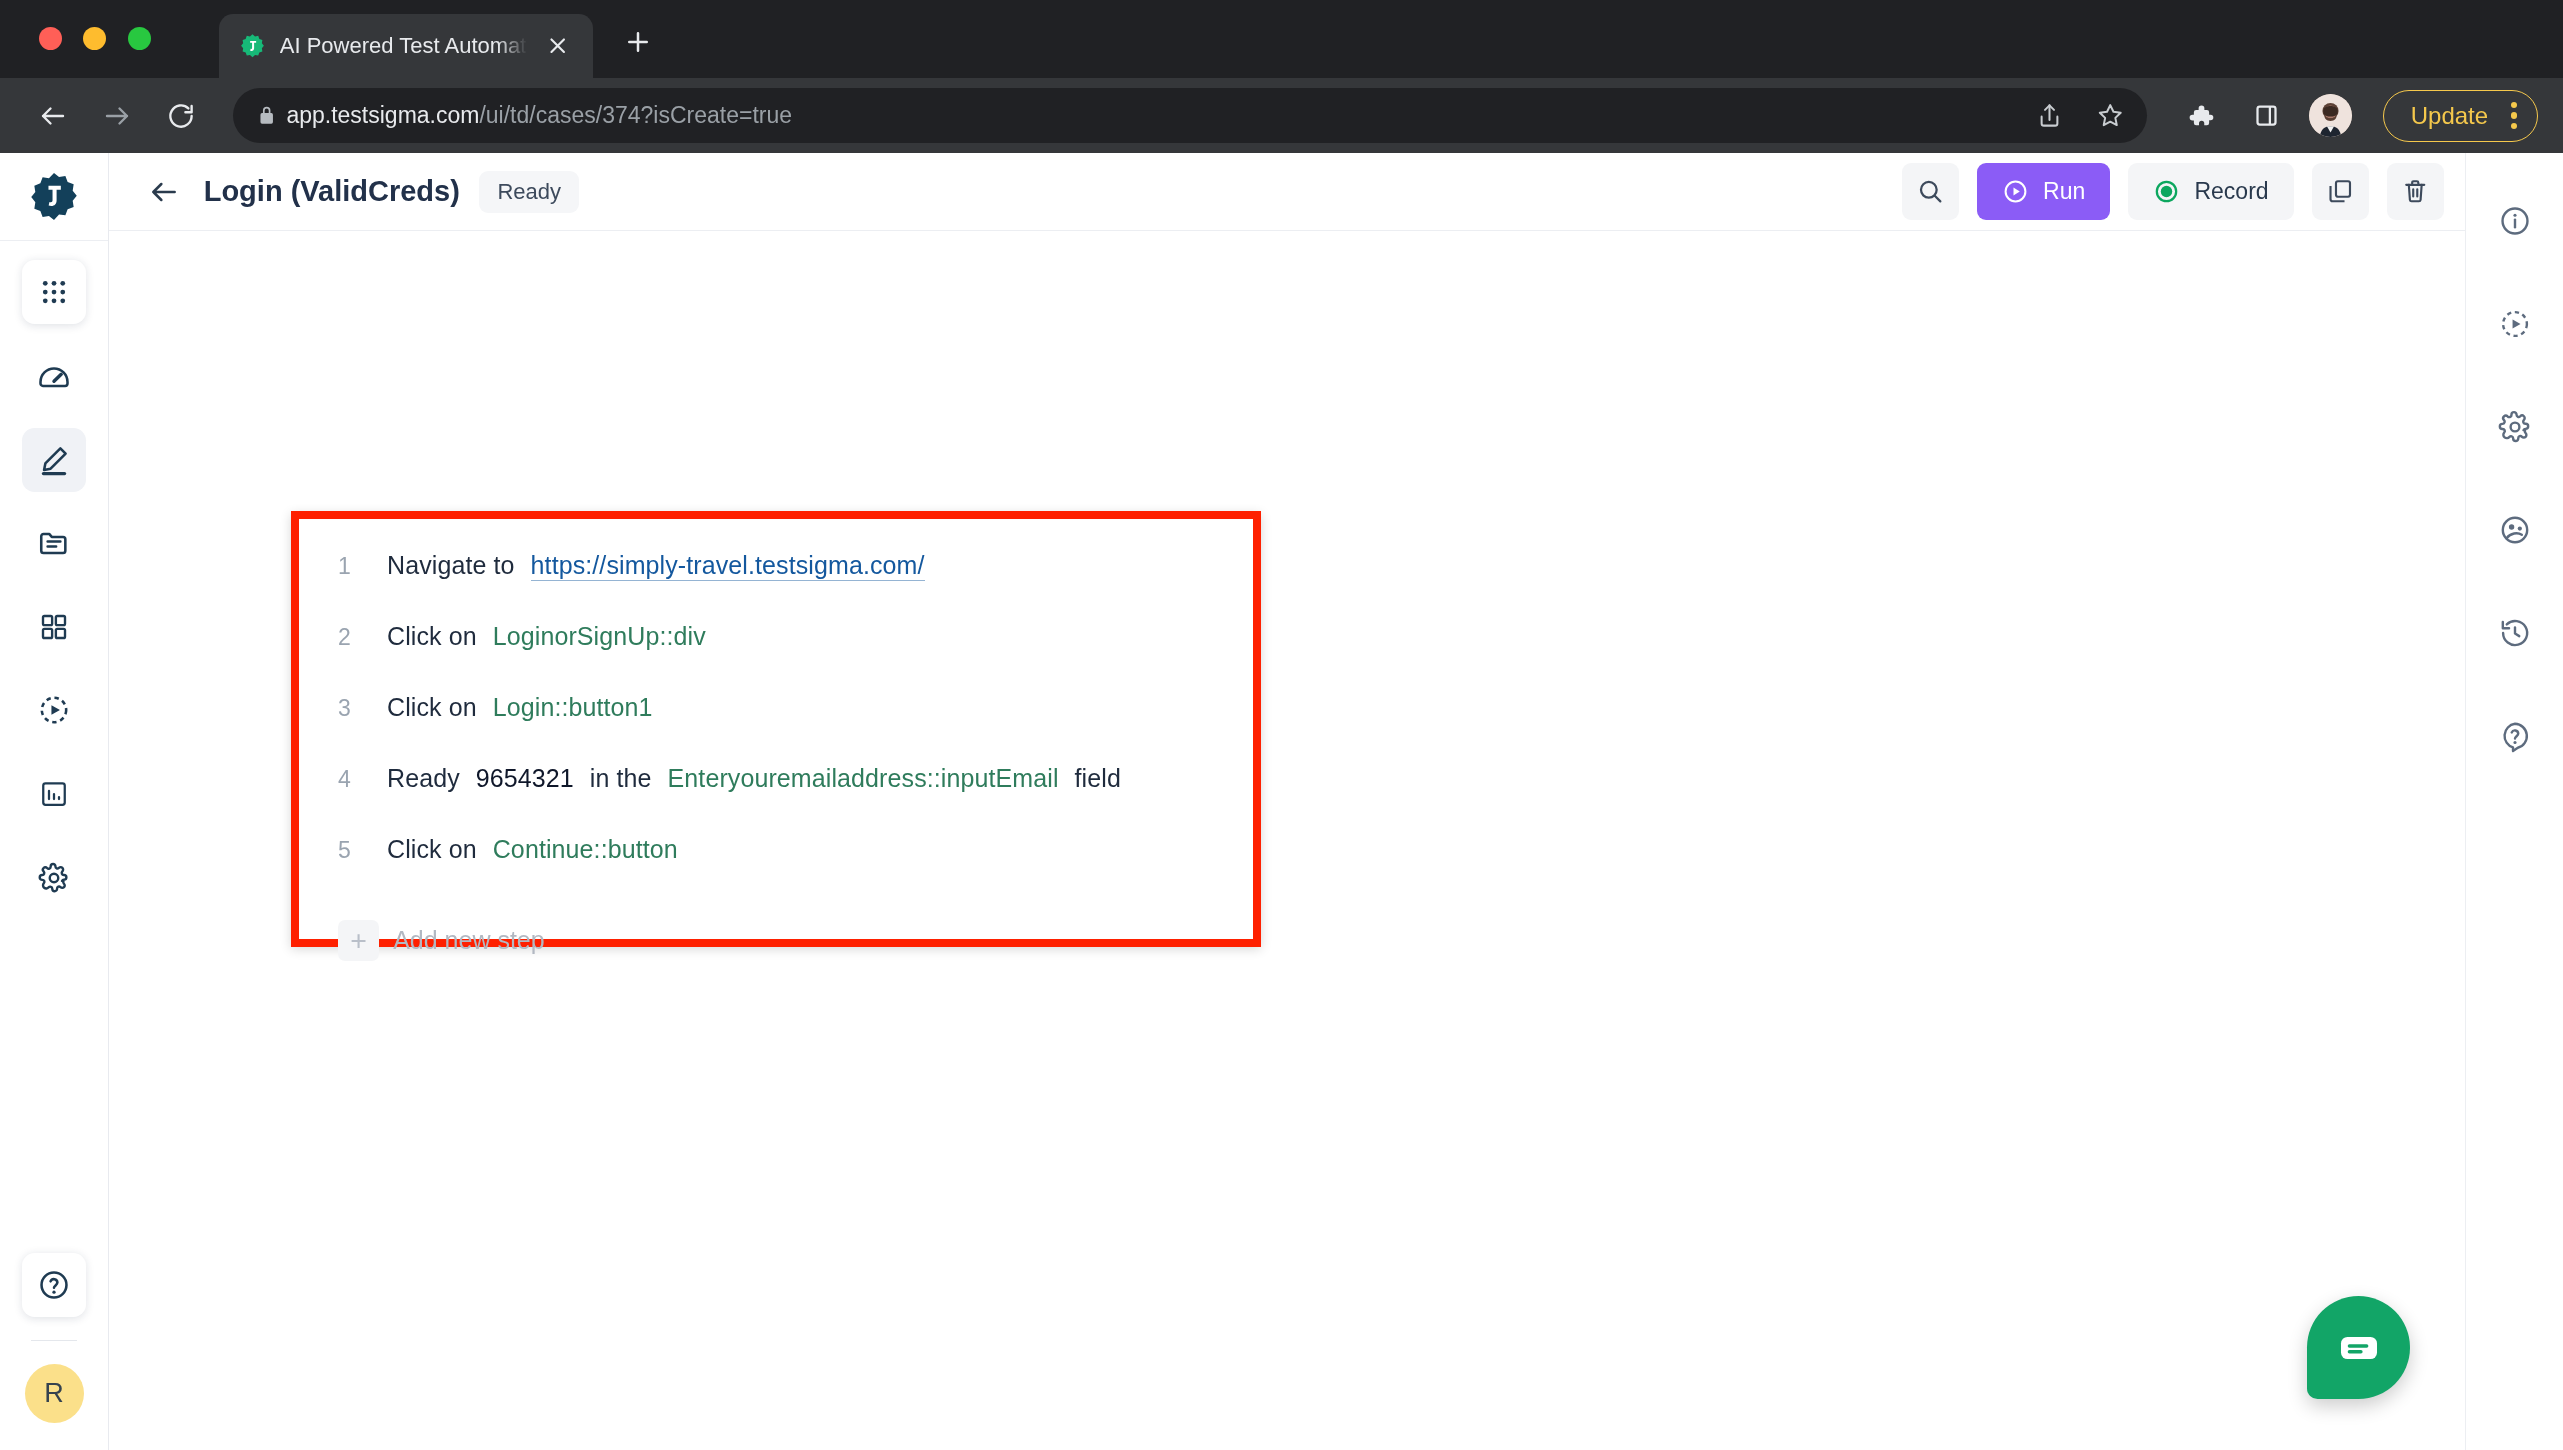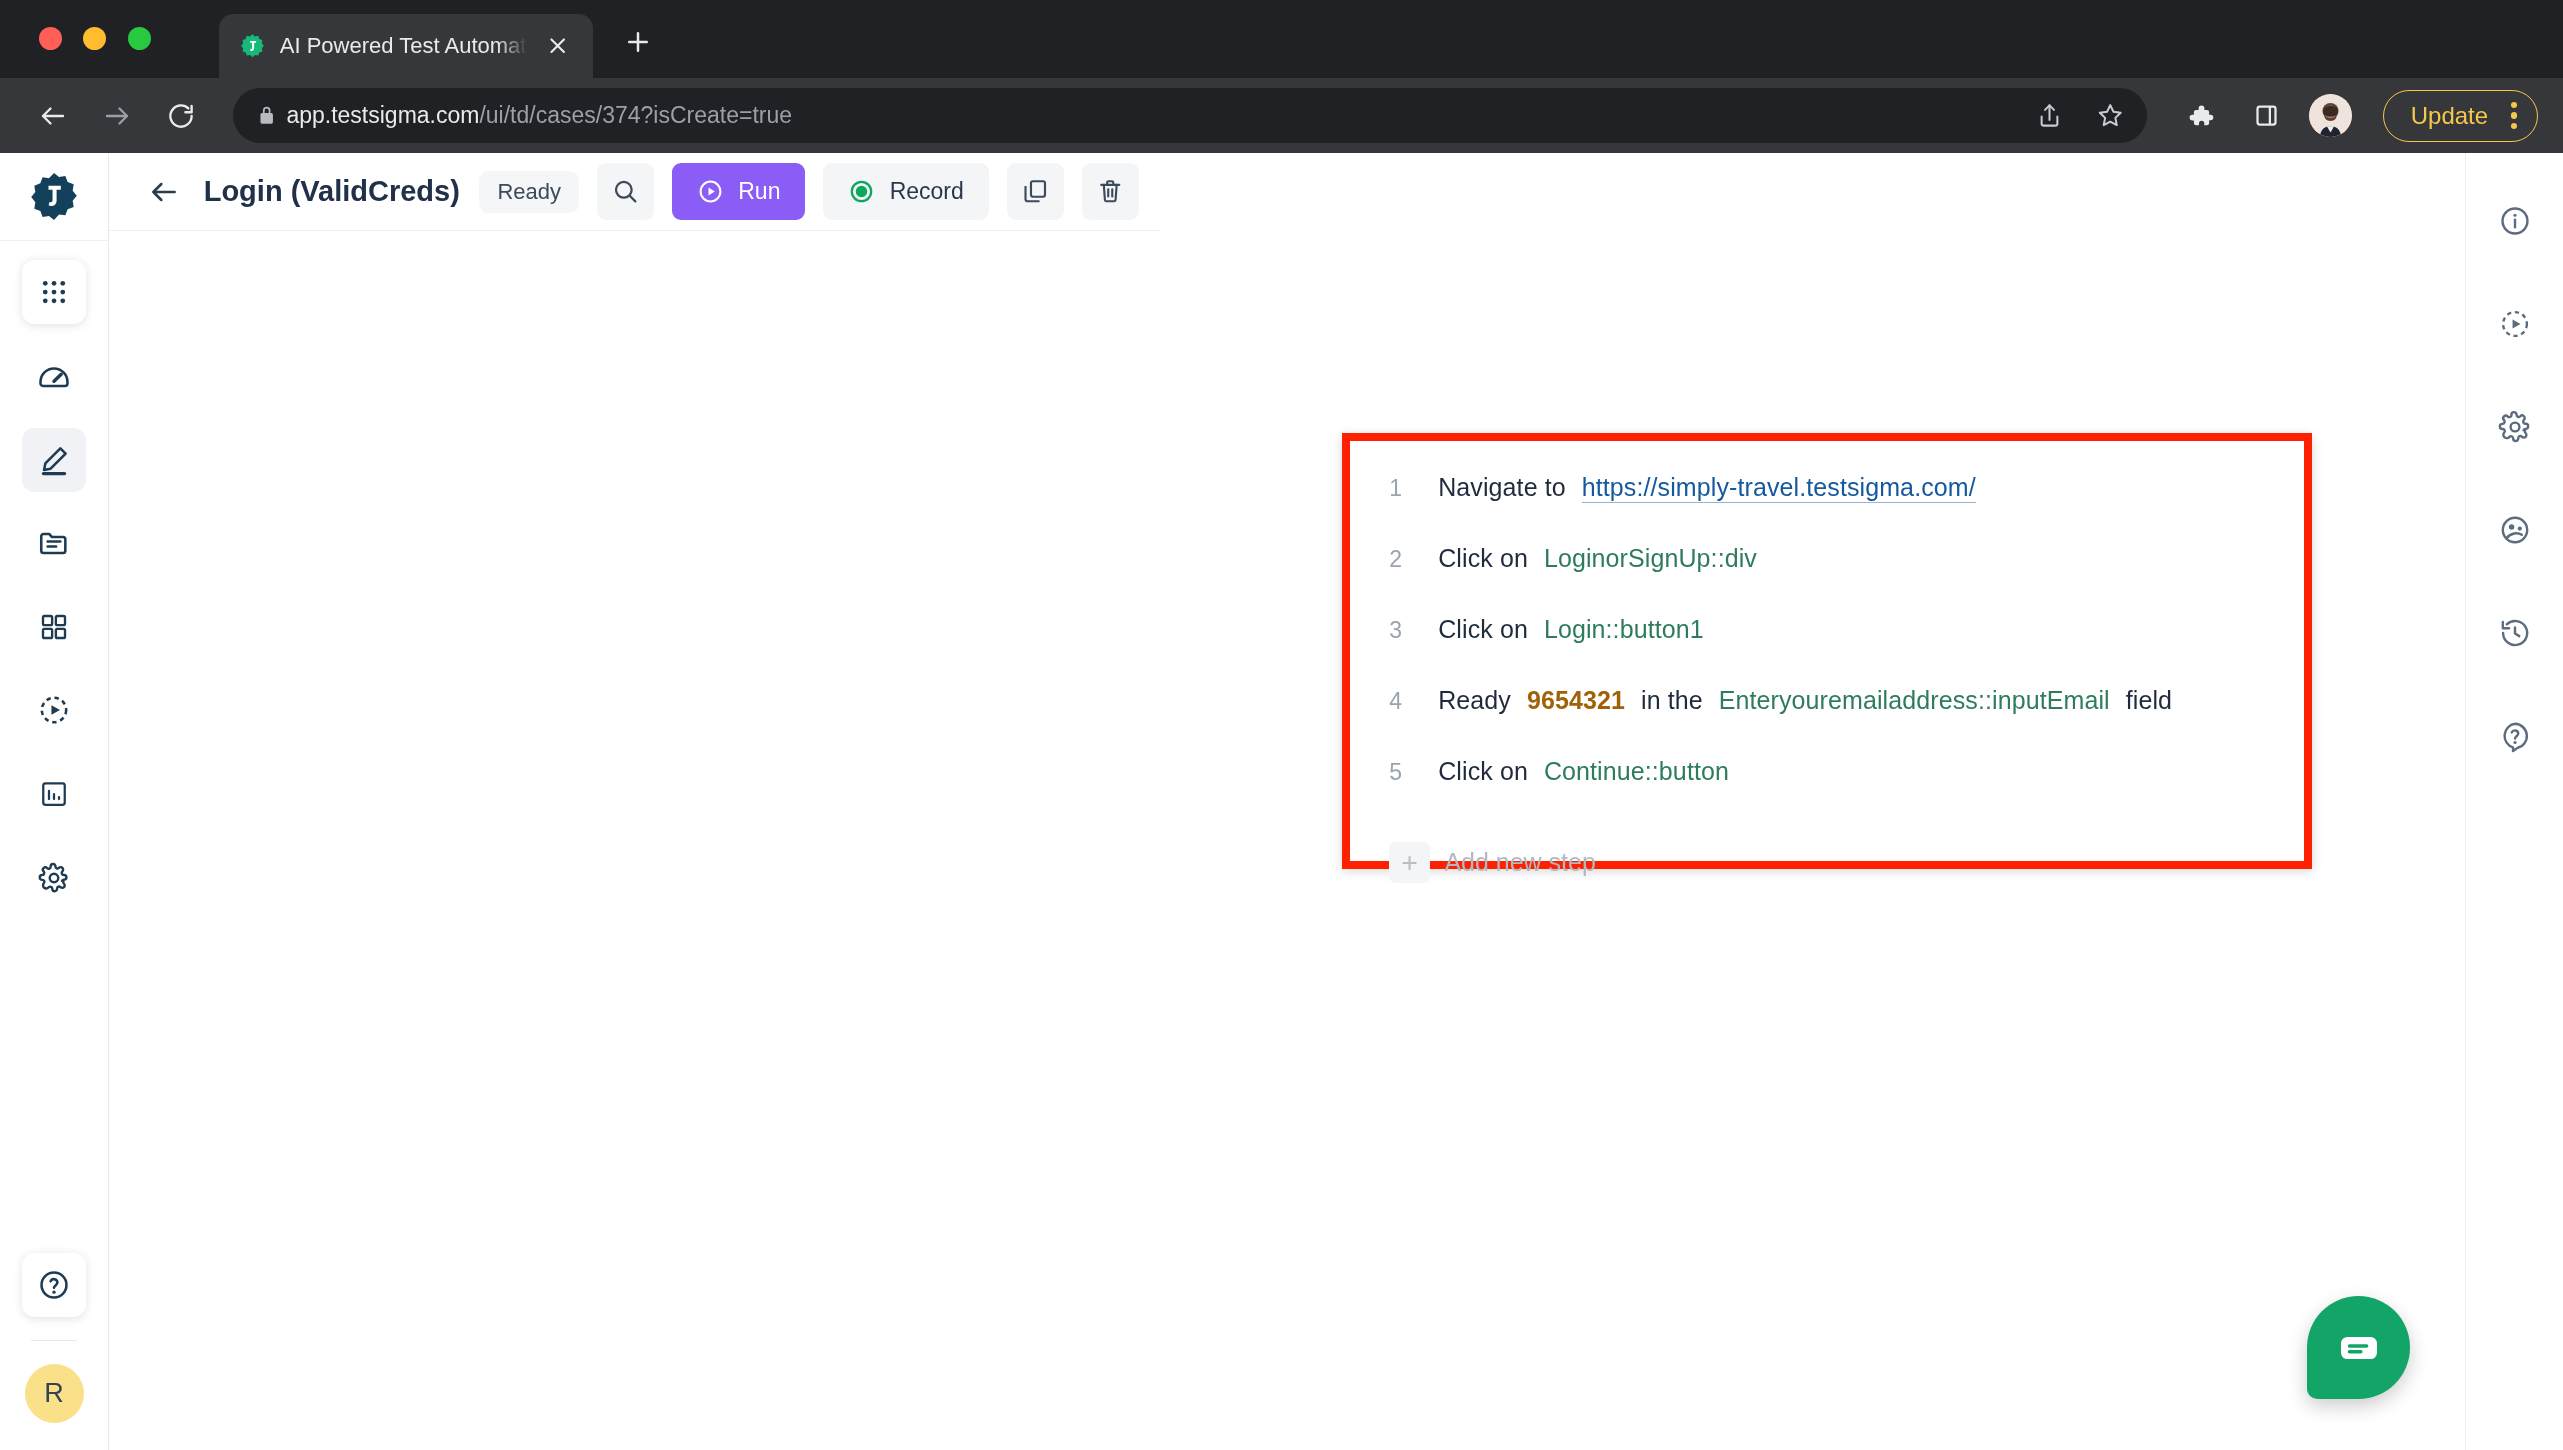--- a/index.html
+++ b/index.html
@@ -76,21 +76,21 @@
   .rail-item.boxed { background: #fff; box-shadow: 0 1.8px 9px rgba(20,40,70,.13); }
   .rail-item.active { background: #f0f2f6; }
   .rail-spacer { flex: 1; }
   .rail-bottom { padding-bottom: 28.5px; display: flex; flex-direction: column;
                  align-items: center; }
   .rail-divider { width: 46px; height: 0.9px; background: #e4e7ec; margin: 23px 0; }
   .rail-avatar { width: 59px; height: 59px; border-radius: 50%; background: #fbe08a;
                  color: #35424f; font-size: 27px; display: flex;
                  align-items: center; justify-content: center; }
 
-  .content { flex: 1; display: flex; flex-direction: row; min-width: 0; justify-content: flex-end; }
+  .content { flex: 1; display: flex; flex-direction: column; min-width: 0; justify-content: flex-end; }
 
   .apphdr { height: 78px; border-bottom: 0.9px solid #eceef2; display: flex;
             align-items: center; padding: 0 21.4px 0 28.5px; gap: 0; }
   .back-btn { width: 52px; height: 52px; display: flex; align-items: center;
               justify-content: center; color: #2a3b4d; }
   .page-title { font-size: 29px; font-weight: bold; color: #22314a;
                 margin-left: 14.2px; white-space: nowrap; }
   .ready-badge { margin-left: 19.6px; background: #f5f6f8; border-radius: 9px;
                  padding: 8px 18px; font-size: 22px; color: #3d4a5c; }
   .hdr-spacer { flex: 1; }
@@ -115,21 +115,21 @@
                height: 436px; border: 8px solid #fe2000; background: #fff;
                box-shadow: 0 2.7px 10.7px rgba(0,0,0,.16); }
   .steps-inner { padding: 32px 0 0 0; }
 
   .step { display: flex; align-items: baseline; padding: 0 0 0 39px; height: 71px; }
   .step-num { width: 41px; flex: 0 0 41px; font-size: 23px; color: #9aa4b0; }
   .step-text { font-size: 25px; color: #1f2b3d; white-space: nowrap;
                letter-spacing: 0.1px; }
   .step-text .tok { margin: 0 8px; }
   .tok.green { color: #2f7c5c; }
-  .tok.blue  { color: #a16207; font-weight: bold; }
+  .tok.blue  { color: #0f172a; }
   .tok.link  { color: #14589e; border-bottom: 0.9px solid rgba(20,88,158,.45);
                padding-bottom: 0.9px; }
 
   .addstep { display: flex; align-items: center; padding-left: 39px; height: 69px;
              gap: 7.1px; }
   .plus-box { width: 41px; height: 41px; border-radius: 7.1px; background: #f4f5f7;
               color: #b9bfc9; font-size: 28.5px; display: flex; align-items: center;
               justify-content: center; font-weight: 300; }
   .addstep-label { font-size: 25px; color: #b2b8c2; margin-left: 7.1px; }
 

